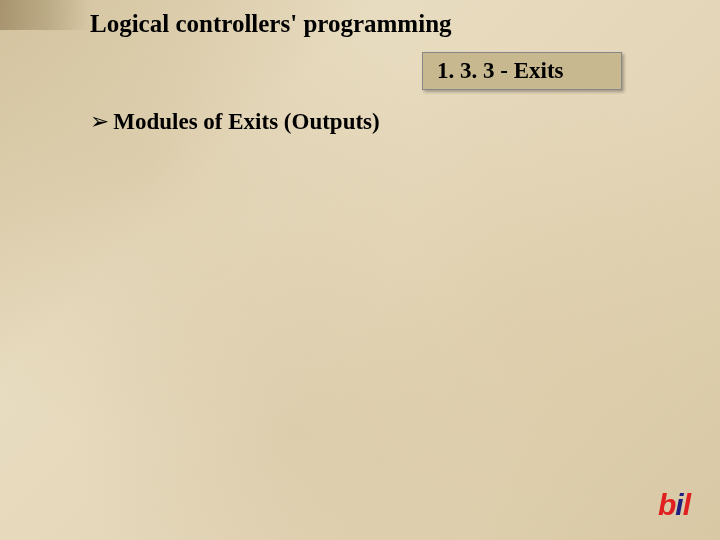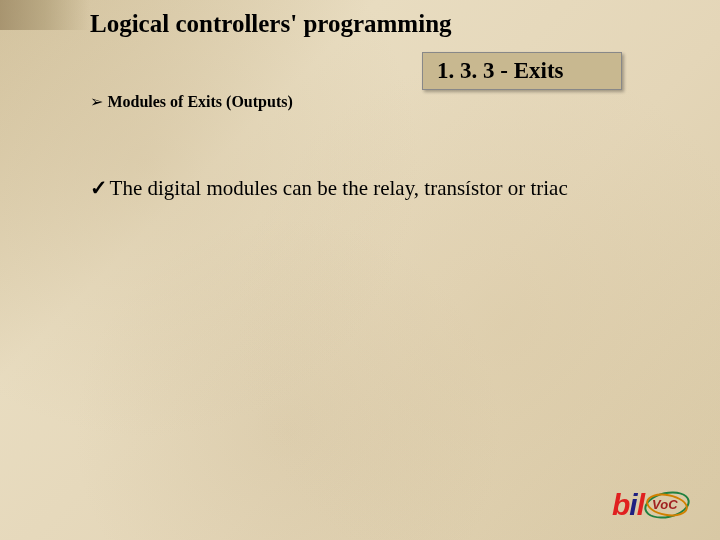--- a/index.html
+++ b/index.html
@@ -39,28 +39,28 @@
   }
   .section-badge {
     background: #c8b890;
     border: 1px solid #888;
     padding: 5px 14px 5px 14px;
     font-size: 23px;
     font-weight: bold;
     color: #000;
     width: 200px;
     margin-left: 332px;
-    margin-bottom: 2px;
+    margin-bottom: 18px;
     box-shadow: 2px 2px 3px rgba(0,0,0,0.3);
   }
   .subheader {
-    font-size: 16px;
+    font-size: 23px;
     font-weight: bold;
     color: #000;
-    margin-bottom: 64px;
+    margin-bottom: 28px;
   }
   .bullet-arrow::before {
     content: "➢";
     margin-right: 4px;
     font-weight: normal;
   }
   .body-text {
     font-size: 21px;
     color: #000;
     line-height: 1.32;
@@ -119,26 +119,20 @@
 <div class="binding-edge"></div>
 
 <div class="content">
 
   <div class="title">Logical controllers' programming</div>
 
   <div class="section-badge">1. 3. 3 - Exits</div>
 
   <div class="subheader bullet-arrow"><span>Modules of Exits (Outputs)</span></div>
 
-  <div class="body-text check"><span>The digital modules can be the relay, transístor or triac</span></div>
 
   <div class="logo-area">
     <span class="bil-logo">
       <span class="bil-b">b</span><span class="bil-i">i</span><span class="bil-l">l</span>
-    </span>
-    <span class="voc-badge">
-      <span class="voc-oval ov1"></span>
-      <span class="voc-oval ov2"></span>
-      <span class="voc-text">VoC</span>
     </span>
   </div>
 
 </div>
 
 </body></html>

